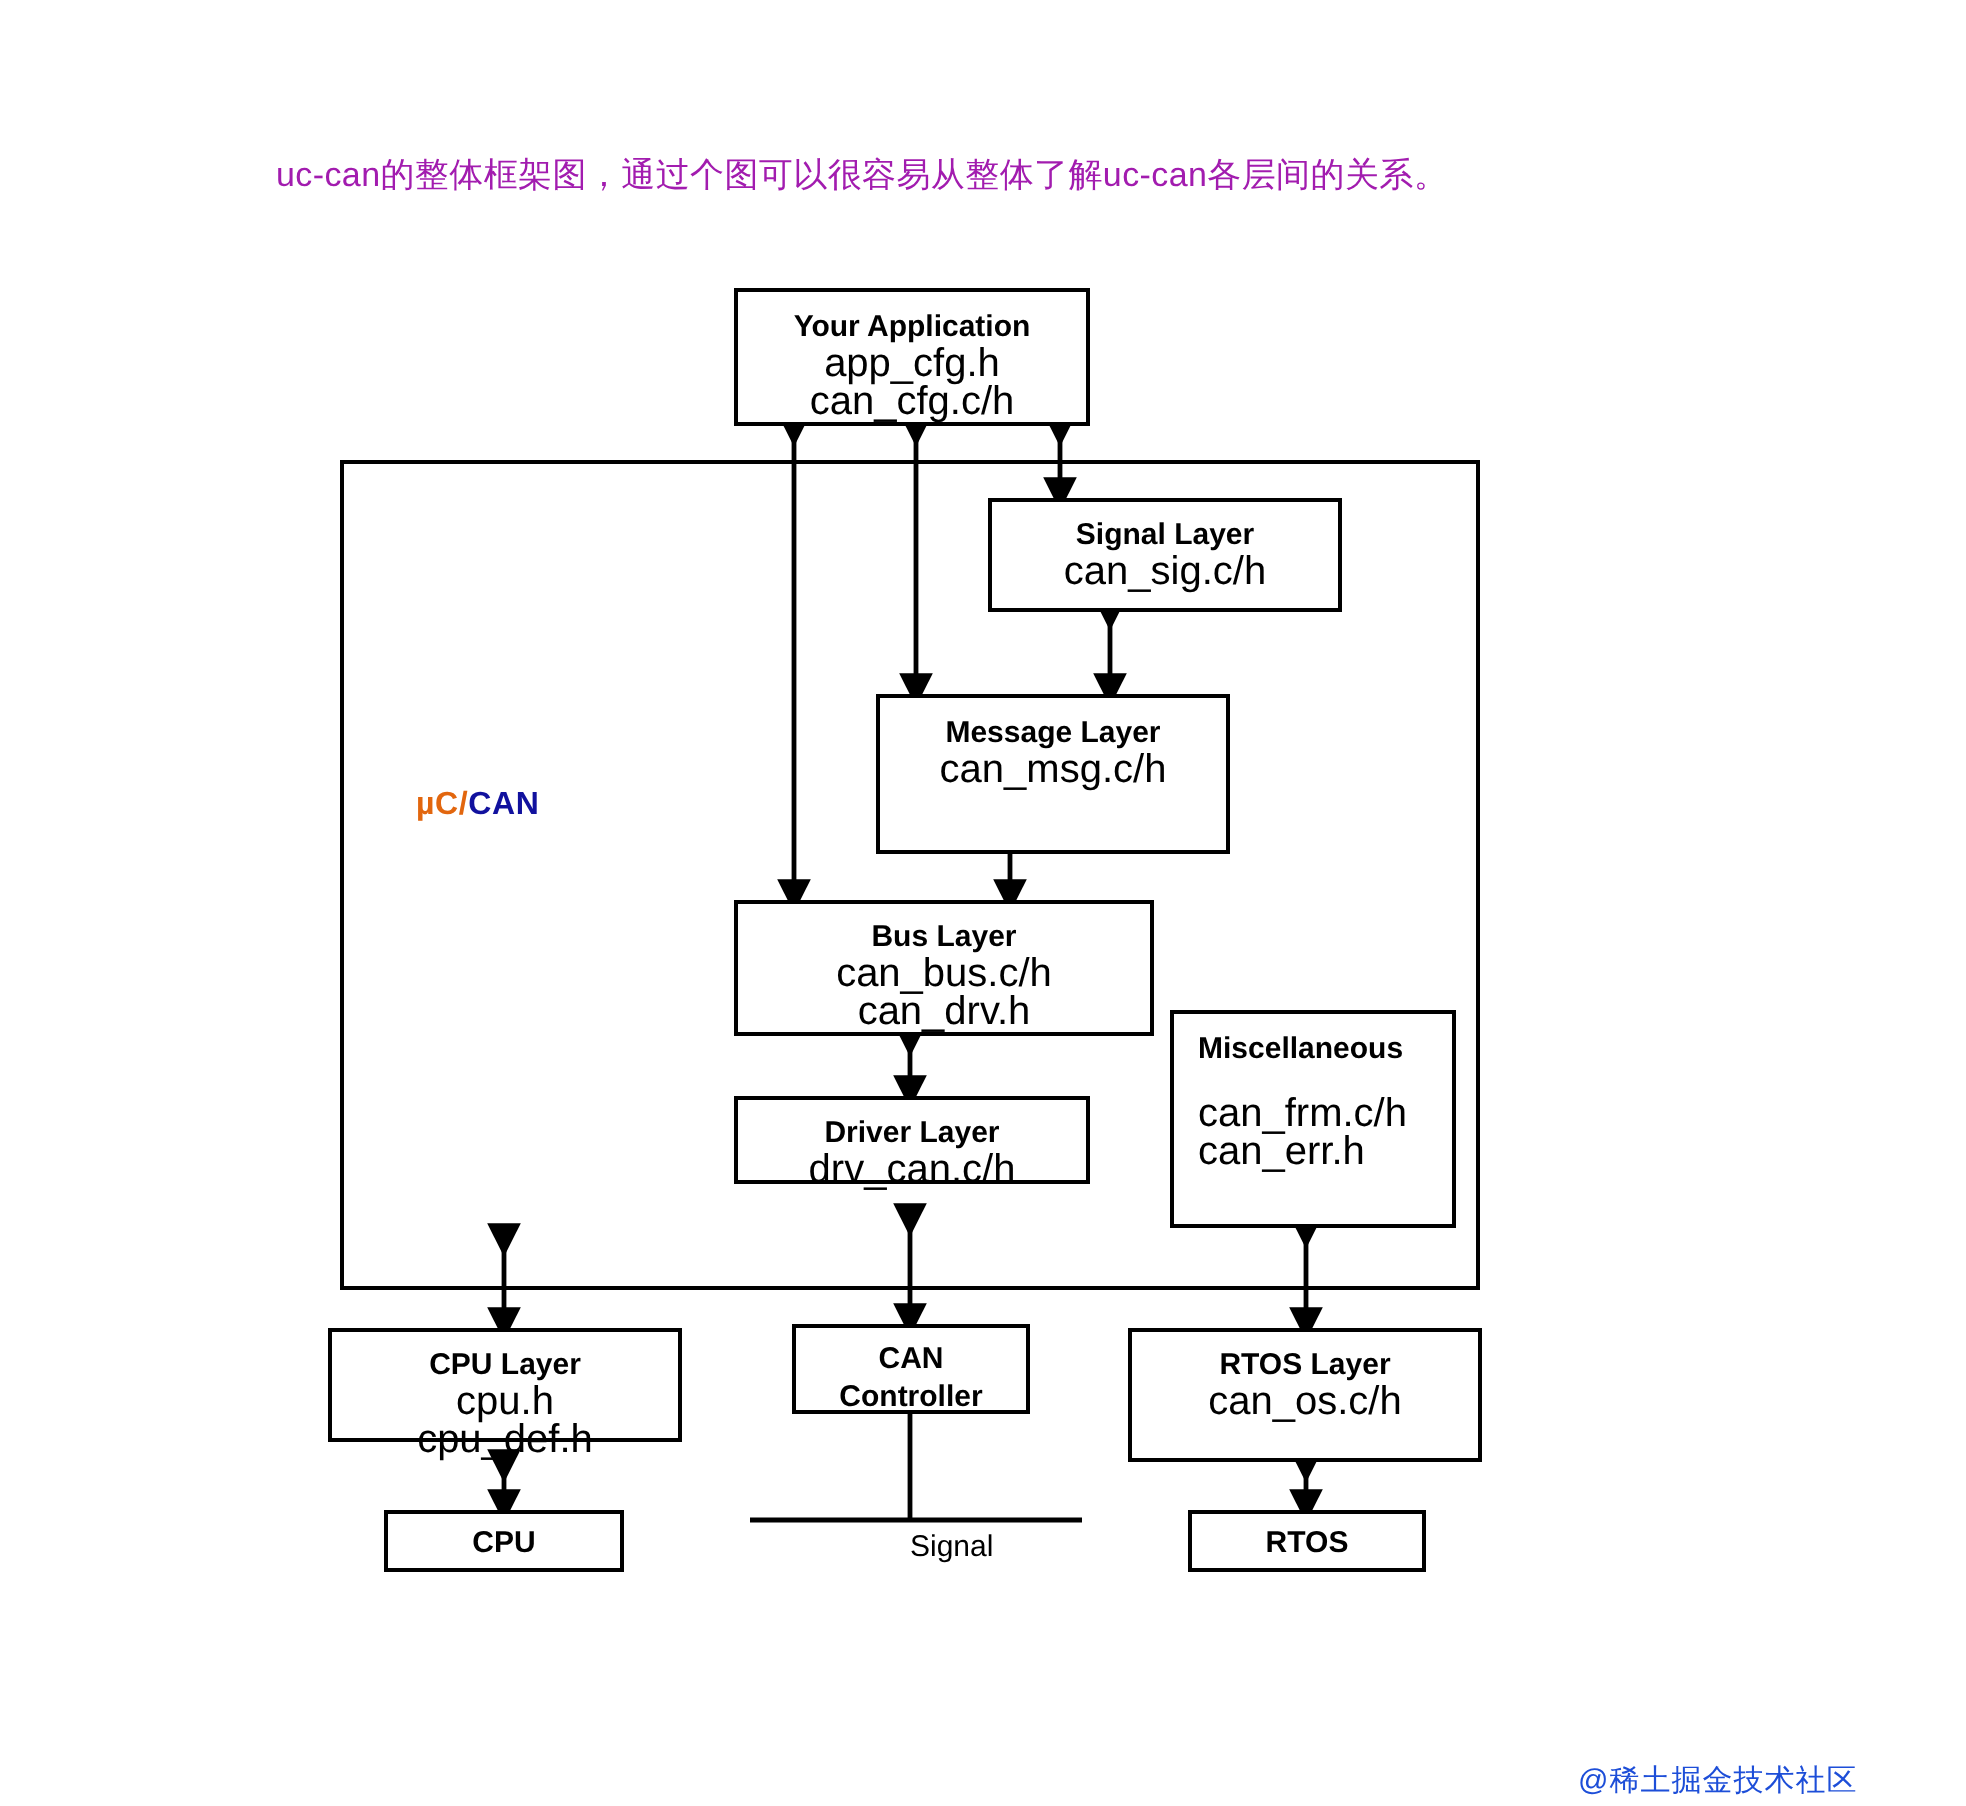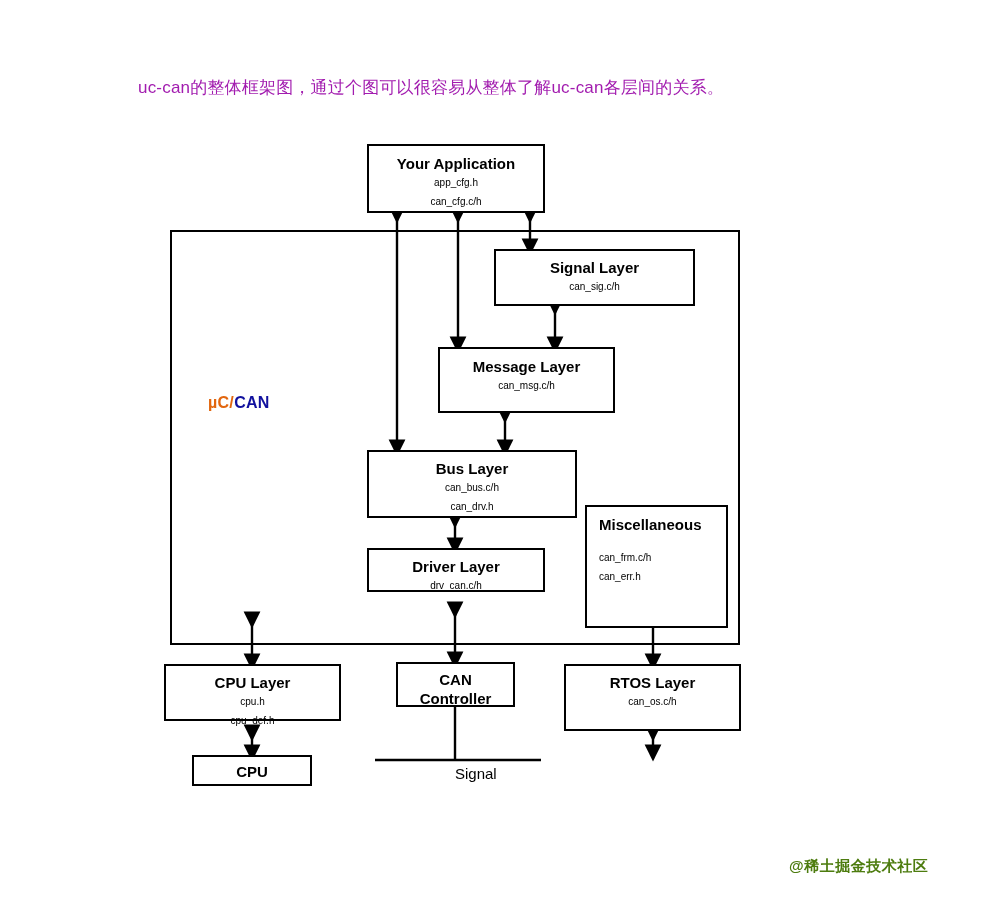--- a/index.html
+++ b/index.html
@@ -56,21 +56,21 @@
   }
   .nodebox .b-title {
     display: block;
     font-weight: bold;
     font-size: 15px;
     line-height: 19px;
     white-space: pre-line;
   }
   .nodebox .b-sub {
     display: block;
-    font-size: 10px;
+    font-size: 20px;
     line-height: 19px;
     white-space: pre-line;
   }
   .nodebox.solo .b-title {
     font-size: 15px;
   }
 
   
   #container-frame {
     position: absolute;
@@ -92,50 +92,49 @@
     font-size: 16px;
     font-weight: bold;
     letter-spacing: 0.3px;
     z-index: 6;
   }
   #uccan-logo .part-uc { color: #E2660E; }
   #uccan-logo .part-can { color: #11119E; }
 
   
   #node-app        { left: 367px; top: 144px; width: 178px; height: 69px; padding-top: 8px; }
-  #node-signal     { left: 494px; top: 249px; width: 201px; height: 57px; padding-top: 7px; }
-  #node-message    { left: 438px; top: 347px; width: 177px; height: 66px; padding-top: 8px; }
+  #node-signal     { left: 494px; top: 249px; width: 177px; height: 57px; padding-top: 7px; }
+  #node-message    { left: 438px; top: 347px; width: 177px; height: 80px; padding-top: 8px; }
   #node-bus        { left: 367px; top: 450px; width: 210px; height: 68px; padding-top: 7px; }
   #node-driver     { left: 367px; top: 548px; width: 178px; height: 44px; padding-top: 7px; }
-  #node-misc       { left: 585px; top: 505px; width: 143px; height: 123px; padding: 8px 0 0 12px; text-align: left; }
+  #node-misc       { left: 585px; top: 505px; width: 143px; height: 109px; padding: 8px 0 0 12px; text-align: left; }
   #node-misc .b-title { margin-bottom: 14px; }
   #node-cpulayer   { left: 164px; top: 664px; width: 177px; height: 57px; padding-top: 7px; }
   #node-cancontrol { left: 396px; top: 662px; width: 119px; height: 45px; padding-top: 6px; }
   #node-rtoslayer  { left: 564px; top: 664px; width: 177px; height: 67px; padding-top: 7px; }
   #node-cpu        { left: 192px; top: 755px; width: 120px; height: 31px; padding-top: 5px; }
   #node-rtos       { left: 594px; top: 755px; width: 119px; height: 31px; padding-top: 5px; }
 
   
   #network-label {
     position: absolute;
     left: 455px;
     top: 765px;
     font-size: 15px;
     z-index: 6;
   }
 
   
   #watermark {
     position: absolute;
     left: 789px;
-    top: 857px;
-    font-size: 15px;
-    color: #4d7c0f;
+    top: 881px;
+    font-size: 15px;
+    color: #1d4ed8;
     letter-spacing: 0.5px;
-    font-weight: bold;
   }
 </style>
 </head>
 <body>
 
 <div id="caption">uc-can的整体框架图，通过个图可以很容易从整体了解uc-can各层间的关系。</div>
 
 <div id="diagram">
 
   <svg viewBox="0 0 983 903">
@@ -224,17 +223,20 @@
 
   <div class="nodebox" id="node-rtoslayer">
     <span class="b-title">RTOS Layer</span>
     <span class="b-sub">can_os.c/h</span>
   </div>
 
   <div class="nodebox solo" id="node-cpu">
     <span class="b-title">CPU</span>
   </div>
 
+  <div class="nodebox solo" id="node-rtos">
+    <span class="b-title">RTOS</span>
+  </div>
 
   <div id="network-label">Signal</div>
 </div>
 
 <div id="watermark">@稀土掘金技术社区</div>
 
 </body></html>

